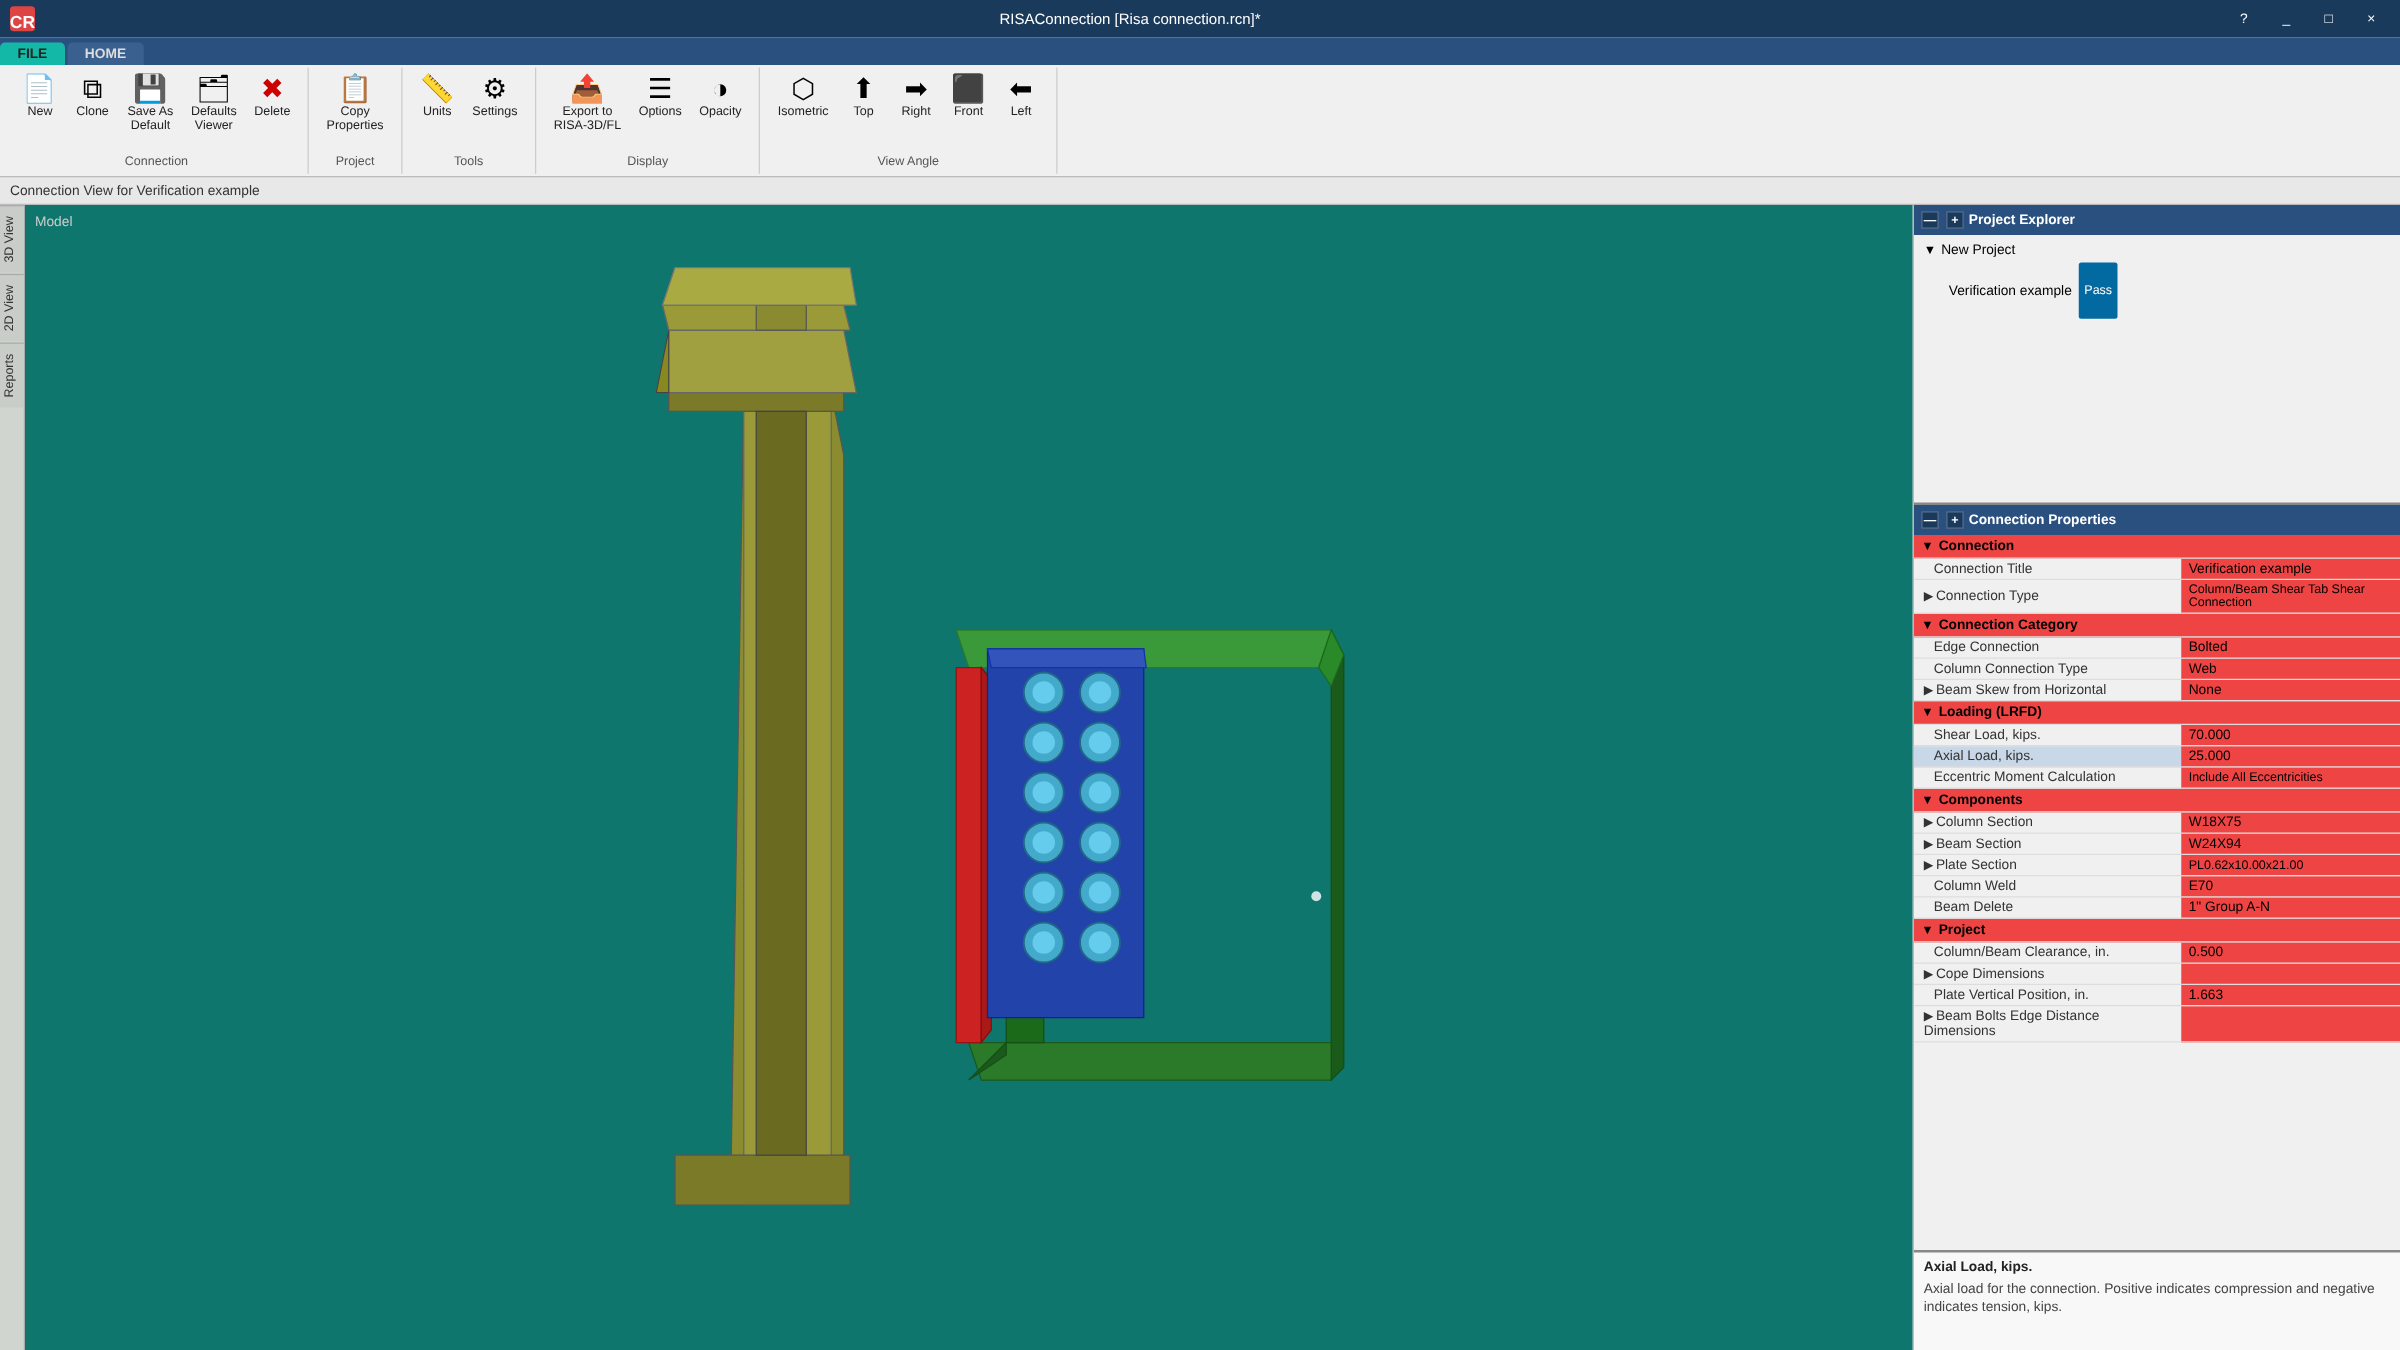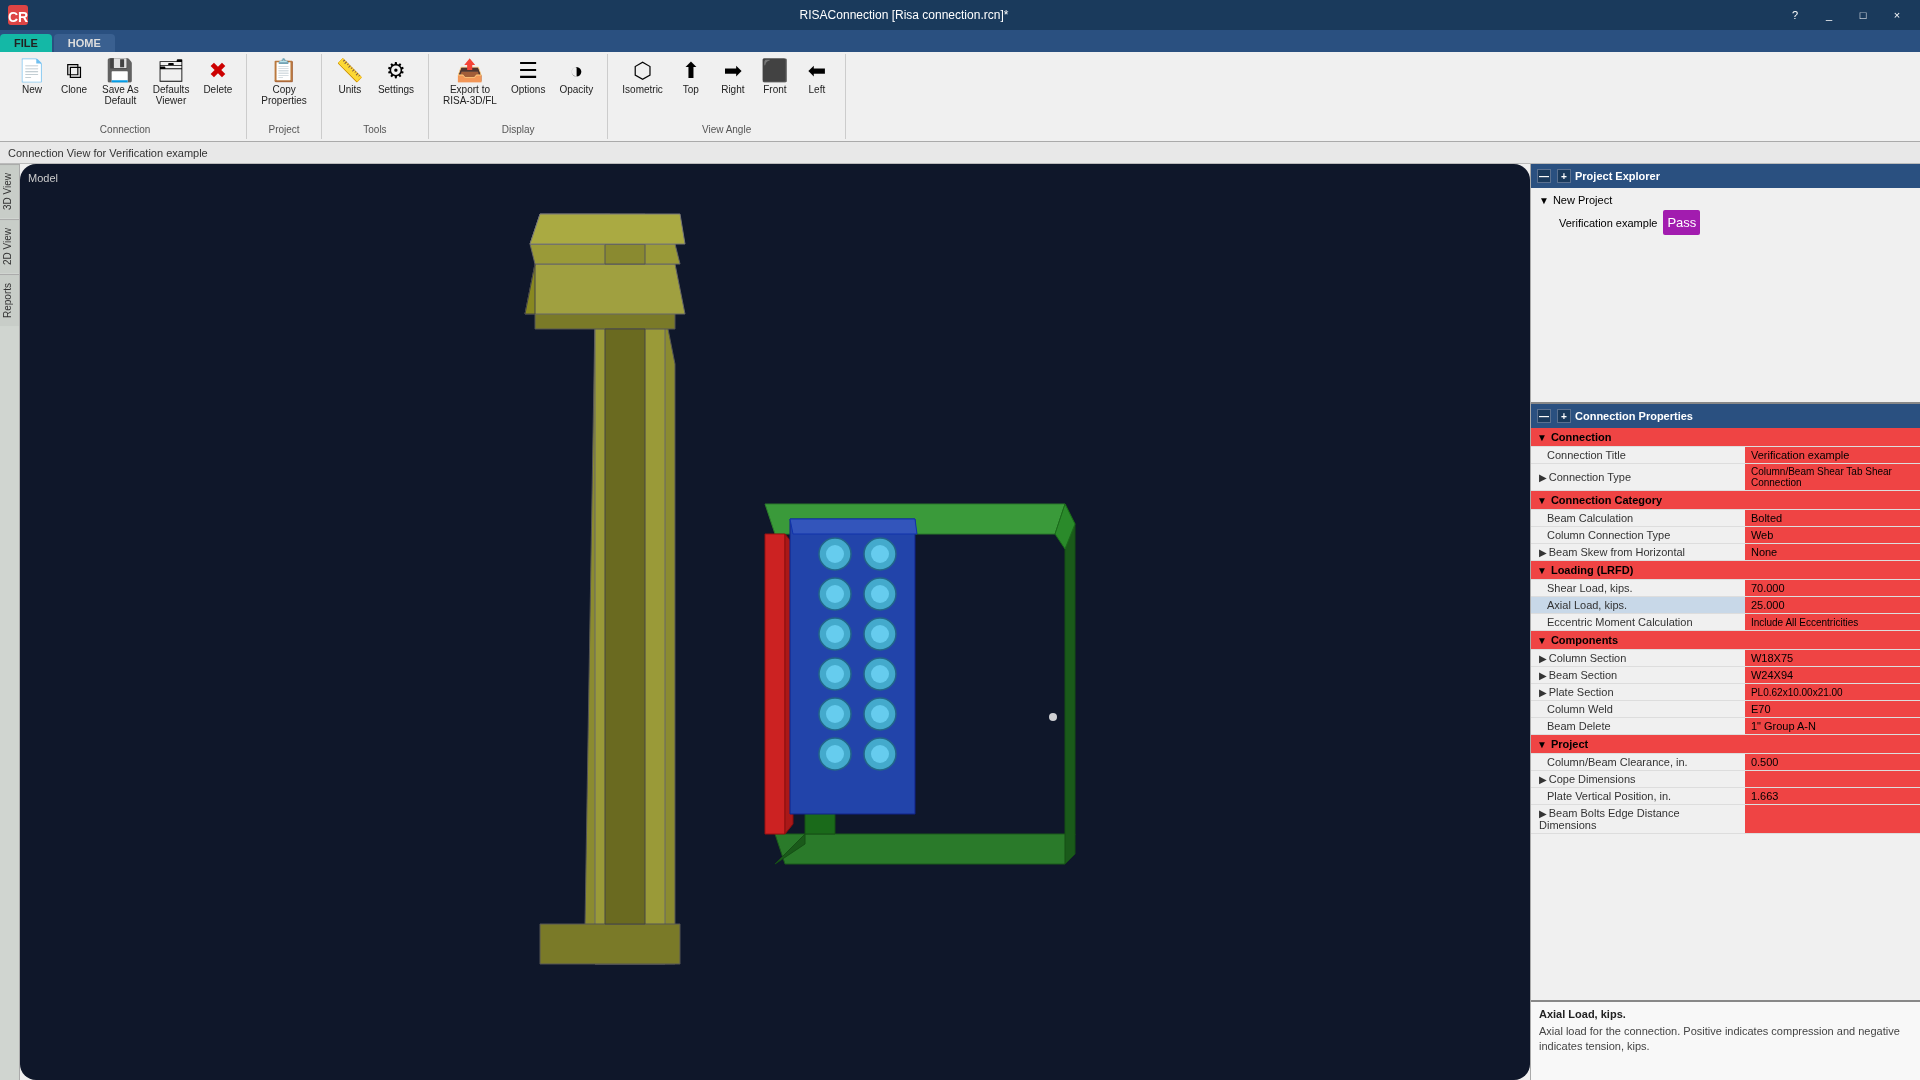--- a/index.html
+++ b/index.html
@@ -119,24 +119,23 @@
       cursor: pointer;
       background: #c8cdc8;
       border-bottom: 1px solid #aaa;
       color: #333;
       text-align: center;
     }
 
     
     #viewport {
       flex: 1;
-      background: #0f172a;
+      background: #0f766e;
       position: relative;
       overflow: hidden;
-      border-radius: 16px;
     }
     #model-label {
       position: absolute;
       top: 8px;
       left: 8px;
       color: #ccc;
       font-size: 11px;
     }
     
     #scene-3d {
@@ -214,24 +213,24 @@
     .tree-item .arrow { margin-right: 4px; font-size: 10px; }
     .tree-child {
       padding-left: 20px;
       display: flex;
       align-items: center;
       padding: 2px 0 2px 20px;
       cursor: pointer;
     }
     .pass-badge {
       margin-left: 6px;
-      background: #a21caf;
+      background: #0369a1;
       color: white;
-      font-size: 13px;
-      padding: 5px 4px;
+      font-size: 10px;
+      padding: 17px 4px;
       border-radius: 2px;
     }
 
     
     #conn-properties {
       flex: 1;
       overflow-y: auto;
       display: flex;
       flex-direction: column;
     }
@@ -523,21 +522,21 @@
         </tr>
         <tr class="expand-row">
           <td><span class="exp-arrow">▶</span><span>Connection Type</span></td>
           <td style="font-size:10px">Column/Beam Shear Tab Shear Connection</td>
         </tr>
 
         <tr class="section-header">
           <td colspan="2"><span class="collapse-arrow">▼</span><span>Connection Category</span></td>
         </tr>
         <tr class="sub-row">
-          <td>Beam Calculation</td>
+          <td>Edge Connection</td>
           <td>Bolted</td>
         </tr>
         <tr class="sub-row">
           <td>Column Connection Type</td>
           <td>Web</td>
         </tr>
         <tr class="expand-row">
           <td><span class="exp-arrow">▶</span><span>Beam Skew from Horizontal</span></td>
           <td>None</td>
         </tr>

